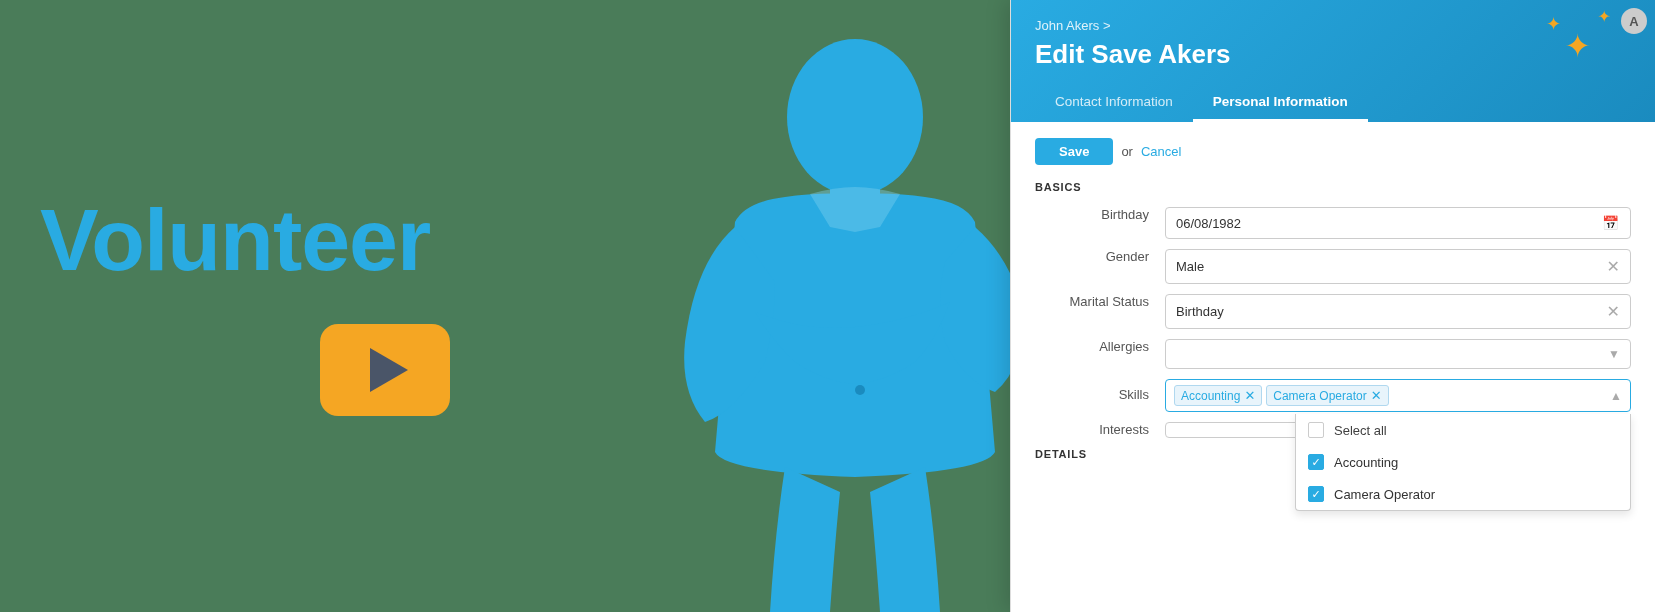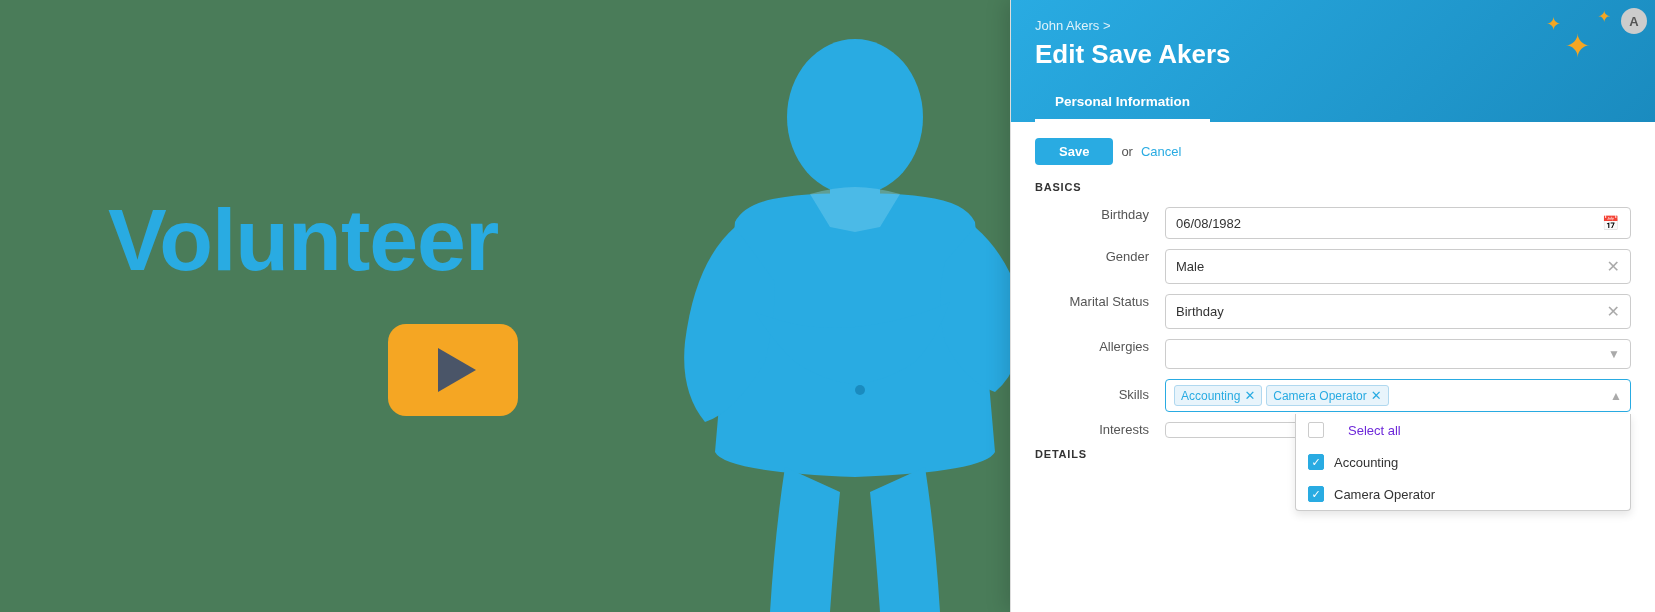--- a/index.html
+++ b/index.html
@@ -17,21 +17,21 @@
       position: absolute;
       left: 0;
       top: 0;
       width: 1005px;
       height: 612px;
       background: #4a7c59;
       display: flex;
       flex-direction: column;
       justify-content: center;
       align-items: flex-start;
-      padding-left: 108px;
+      padding-left: 40px;
     }
 
     .title-text {
       font-size: 88px;
       font-weight: 800;
       color: #29abe2;
       line-height: 1.0;
       letter-spacing: -1px;
     }
 
@@ -325,23 +325,22 @@
       display: flex;
       align-items: center;
       padding: 8px 12px;
       gap: 10px;
       font-size: 13px;
       color: #333;
       cursor: pointer;
     }
 
     .select-all-link {
-      color: #6d28d9;
-      font-size: 13px;
-      margin-left: 14px;
+      color: #404040;
+      font-size: 13px;
     }
 
     .checkbox {
       width: 16px;
       height: 16px;
       border: 1px solid #ccc;
       border-radius: 2px;
       display: flex;
       align-items: center;
       justify-content: center;
@@ -433,20 +432,21 @@
       <div class="page-title">Edit Save Akers</div>
 
       <div class="sparkles">
         <span class="sparkle-small-1">✦</span>
         <span class="sparkle-large">✦</span>
         <span class="sparkle-small-2">✦</span>
       </div>
     </div>
 
     <div class="tabs">
+      <div class="tab">Contact Information</div>
       <div class="tab active">Personal Information</div>
     </div>
   </div>
 
   <div class="form-body">
 
     <div class="save-row">
       <button class="save-btn">Save</button>
       <span class="save-or">or</span>
       <a class="cancel-link">Cancel</a>

